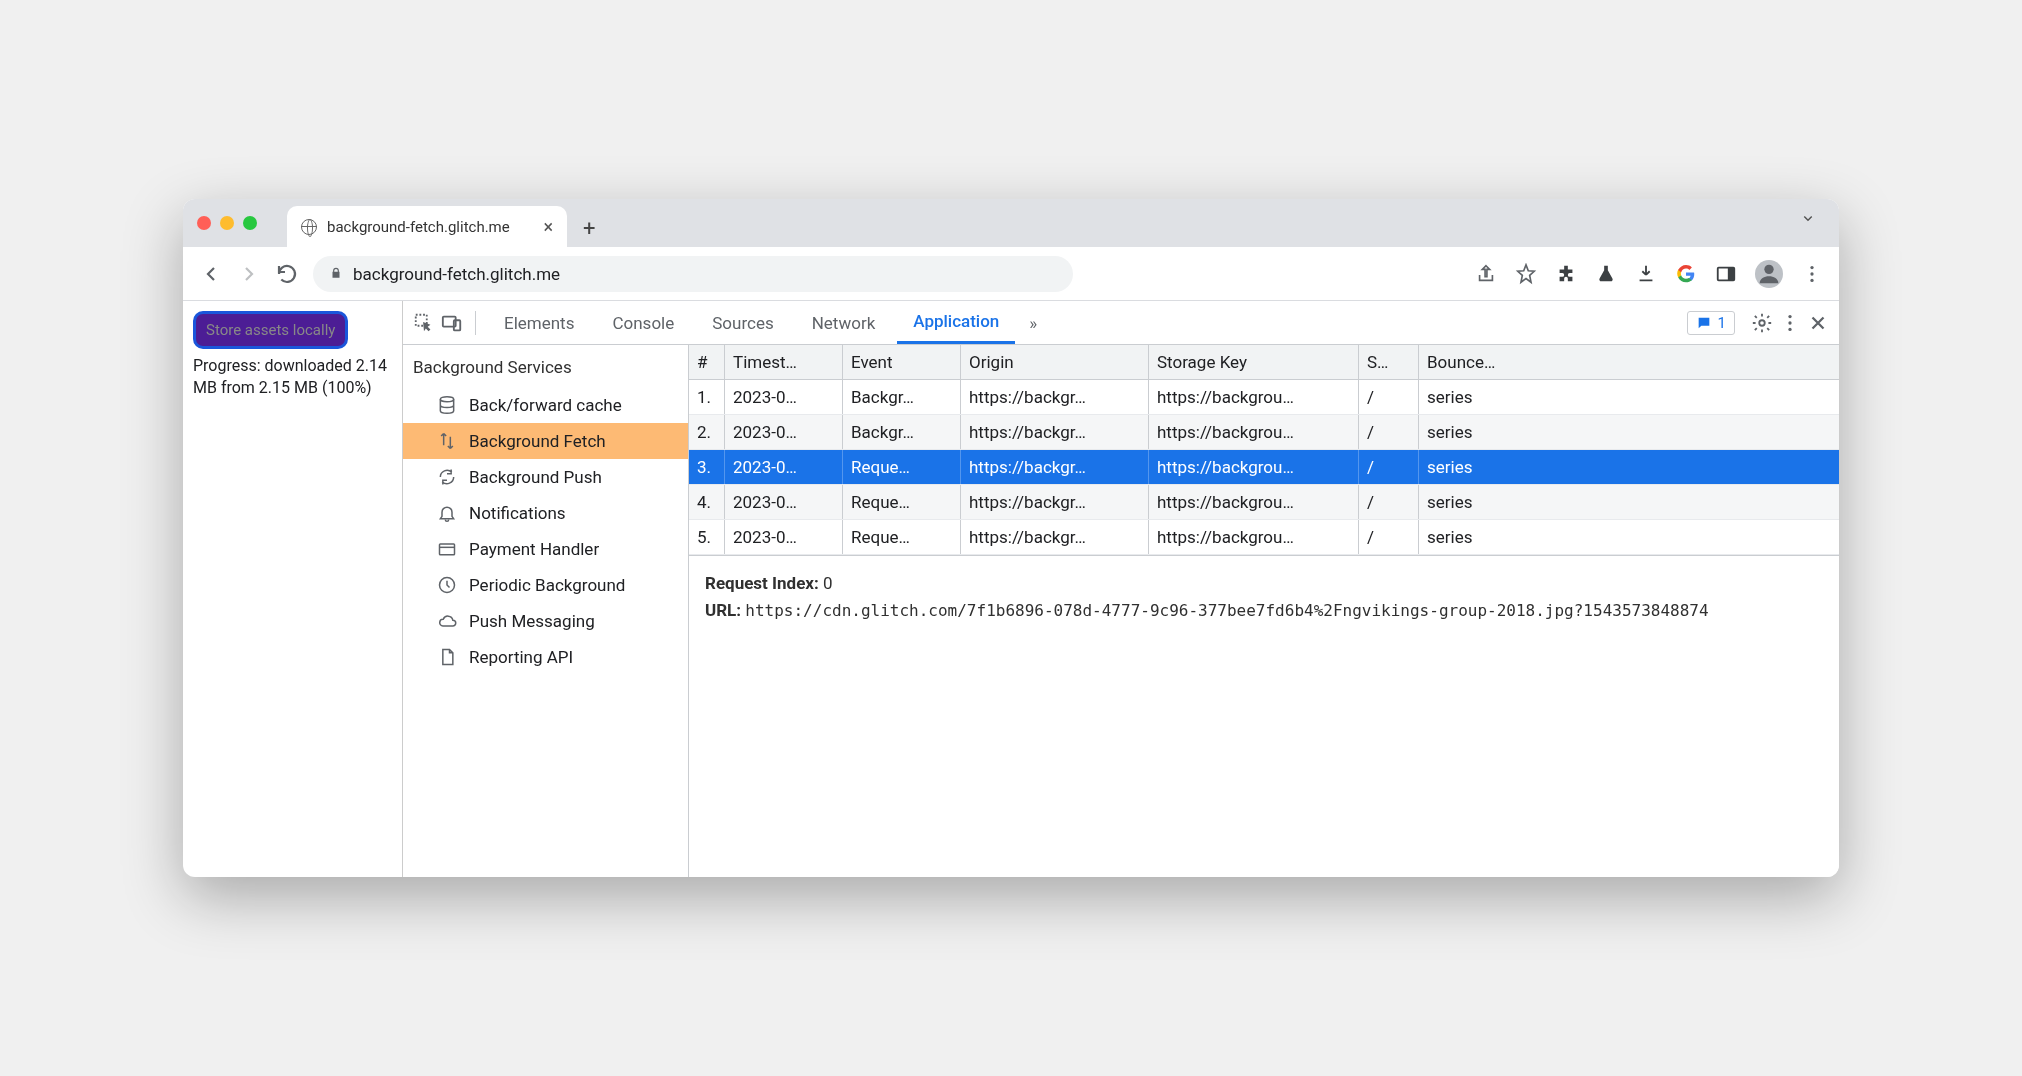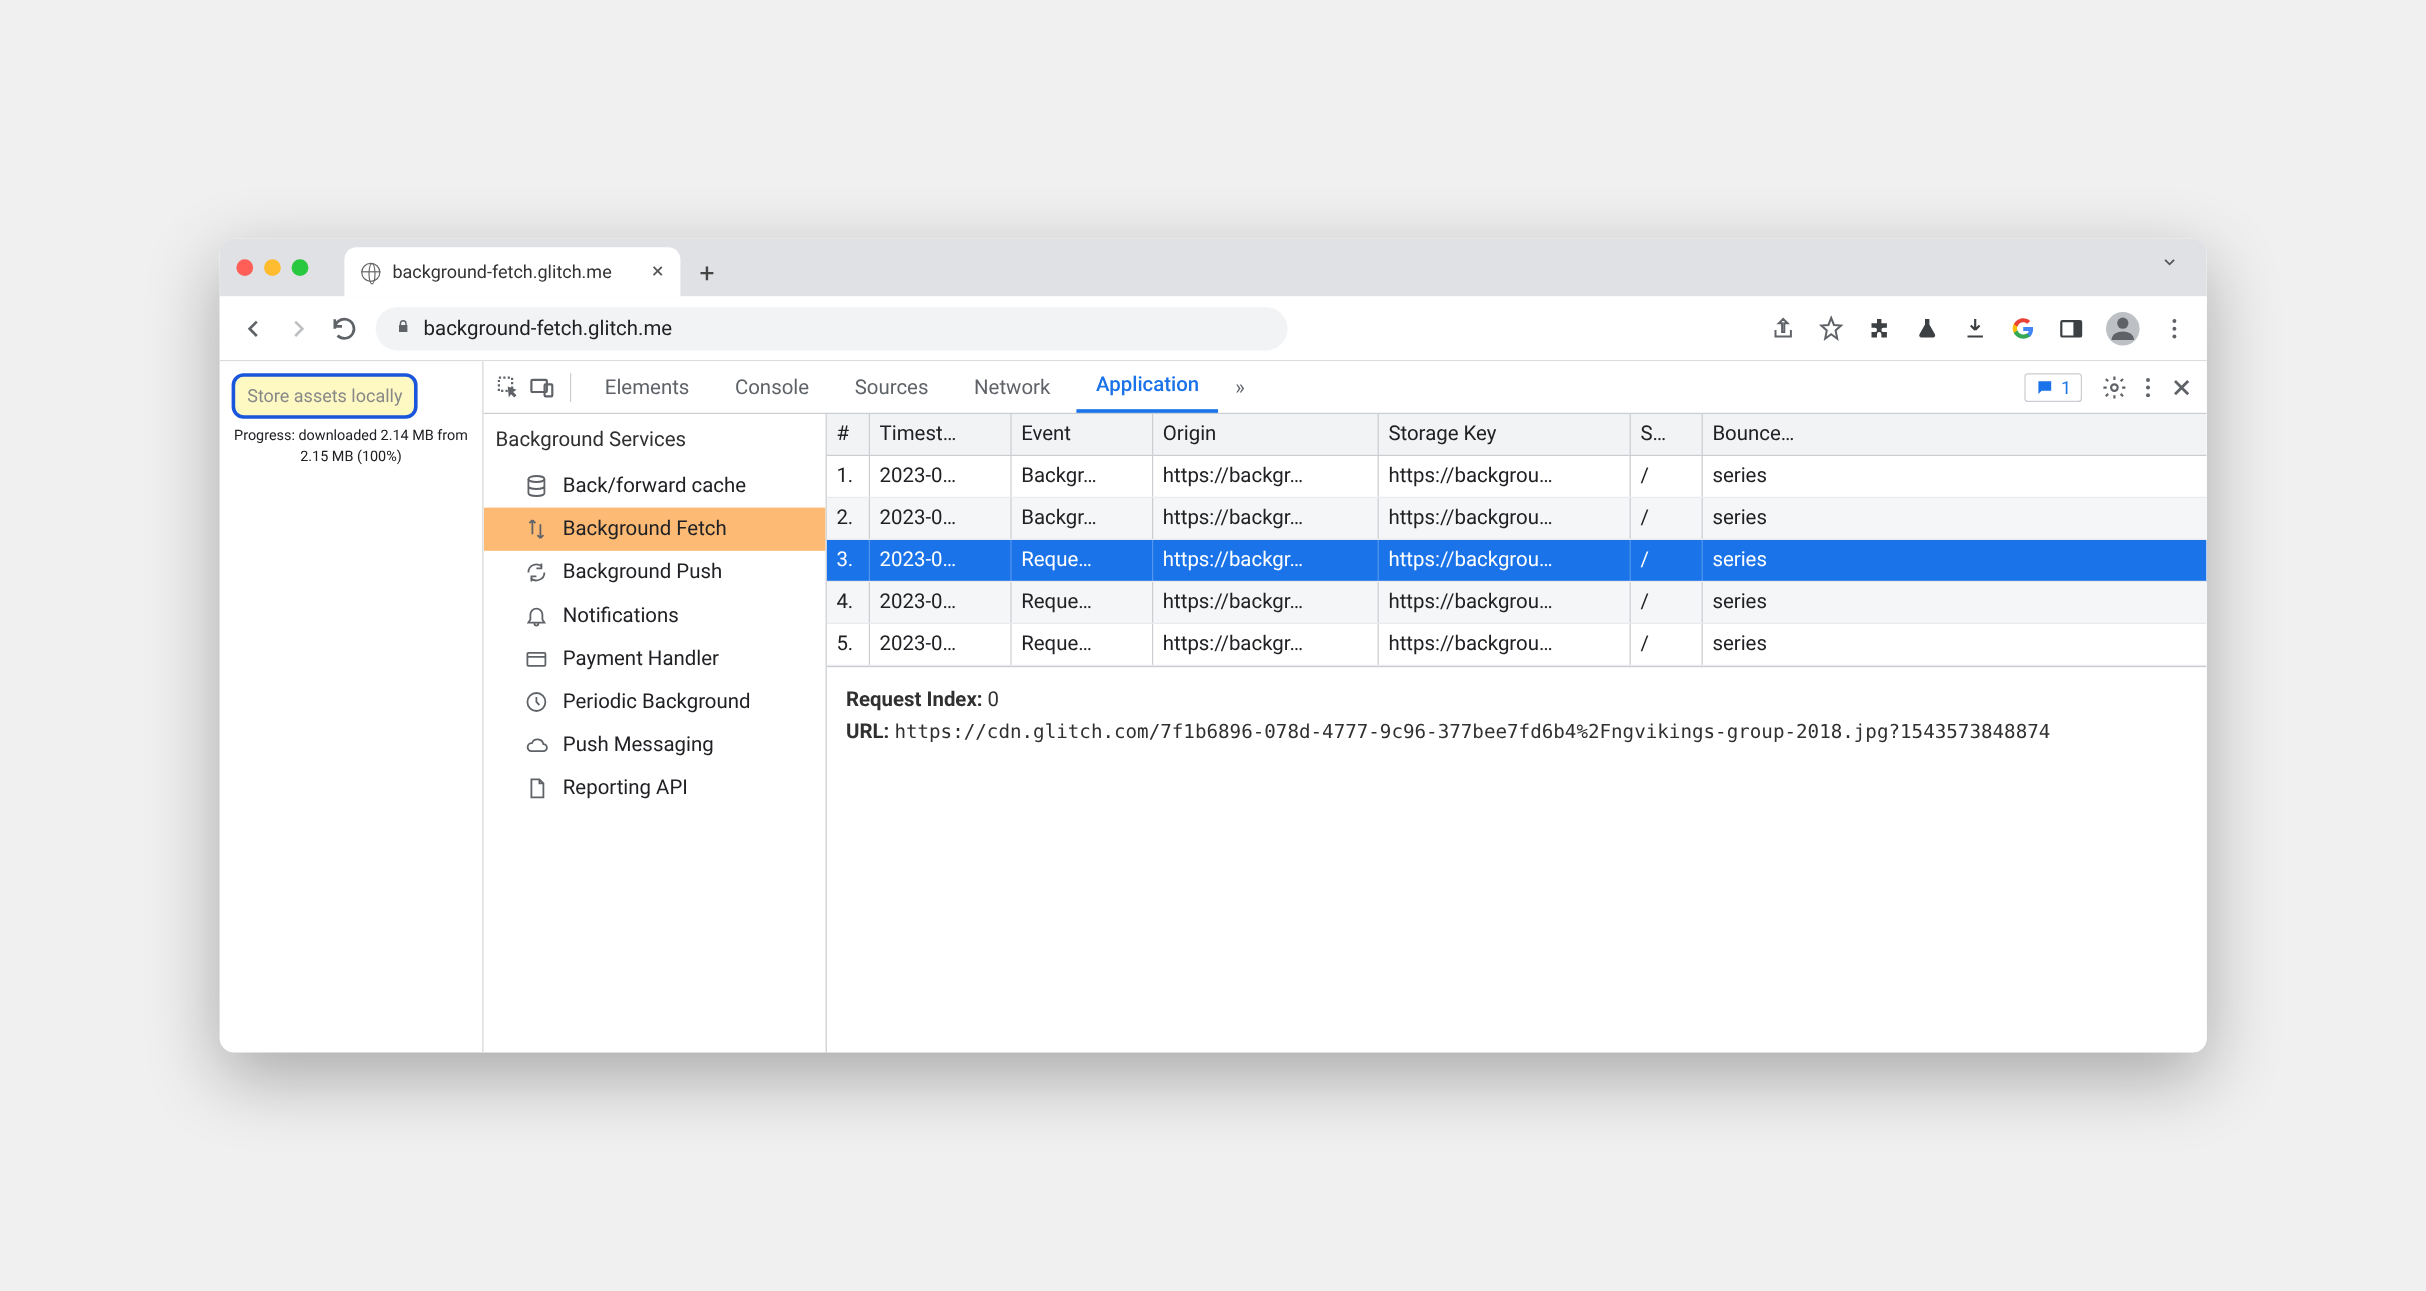--- a/index.html
+++ b/index.html
@@ -19,22 +19,22 @@
 .winctrl { margin-left:auto; padding:0 8px 6px 0; color:#555; }
 .addrbar { height: 54px; background:#fff; display:flex; align-items:center; padding: 0 16px; gap: 14px; border-bottom: 1px solid #dadce0; }
 .navbtn { width:24px; height:24px; display:flex; align-items:center; justify-content:center; color:#5f6368; cursor:pointer; font-size:20px; }
 .omnibox { flex:1; height:36px; background:#f1f3f4; border-radius:18px; display:flex; align-items:center; padding:0 16px; gap:10px; font-size:17px; color:#202124; max-width:760px; }
 .lock { width:14px; height:14px; }
 .toolbar-icons { display:flex; gap:18px; align-items:center; margin-left:auto; }
 .ticon { width:22px; height:22px; color:#5f6368; cursor:pointer; display:flex; align-items:center; justify-content:center; }
 .avatar { width:28px; height:28px; border-radius:50%; background:#bdc1c6; display:flex; align-items:center; justify-content:center; }
 .content { flex:1; display:flex; overflow:hidden; }
 .page { width: 220px; padding: 10px 10px; font-size: 16px; color:#202124; border-right:1px solid #ccc; }
-.page-btn { border:3px solid #1a56db; border-radius:10px; padding: 7px 10px; font-size:15px; color:#888; background:#fef9c3; cursor:pointer; display:inline-block; margin-bottom:6px; }
-.page-text { font-size:12px; line-height:1.4;text-align:center; }
+.page-btn { border:3px solid #1a56db; border-radius:10px; padding: 7px 10px; font-size:15px; color:#888; background:#4c1d95; cursor:pointer; display:inline-block; margin-bottom:6px; }
+.page-text { font-size:16px; line-height:1.4; }
 .devtools { flex:1; display:flex; flex-direction:column; background:#fff; }
 .dt-tabs { height:44px; border-bottom:1px solid #cacdd1; display:flex; align-items:center; padding: 0 10px; gap:6px; font-size:17px; color:#5f6368; }
 .dt-tab { padding: 10px 16px; cursor:pointer; }
 .dt-tab.active { color:#1a73e8; border-bottom: 3px solid #1a73e8; font-weight:500; }
 .dt-sep { width:1px; height:24px; background:#cacdd1; margin:0 6px; }
 .dt-ic { width:22px; height:22px; display:flex; align-items:center; justify-content:center; cursor:pointer; }
 .dt-badge { display:flex; align-items:center; gap:6px; border:1px solid #cacdd1; border-radius:3px; padding:2px 8px; color:#1a73e8; font-size:15px; margin-left:auto; }
 .dt-body { flex:1; display:flex; overflow:hidden; }
 .dt-sidebar { width:286px; border-right:1px solid #cacdd1; overflow:hidden; font-size:17px; color:#202124; }
 .dt-sb-title { padding: 12px 10px 10px 10px; font-size:17px; color:#303030; }

